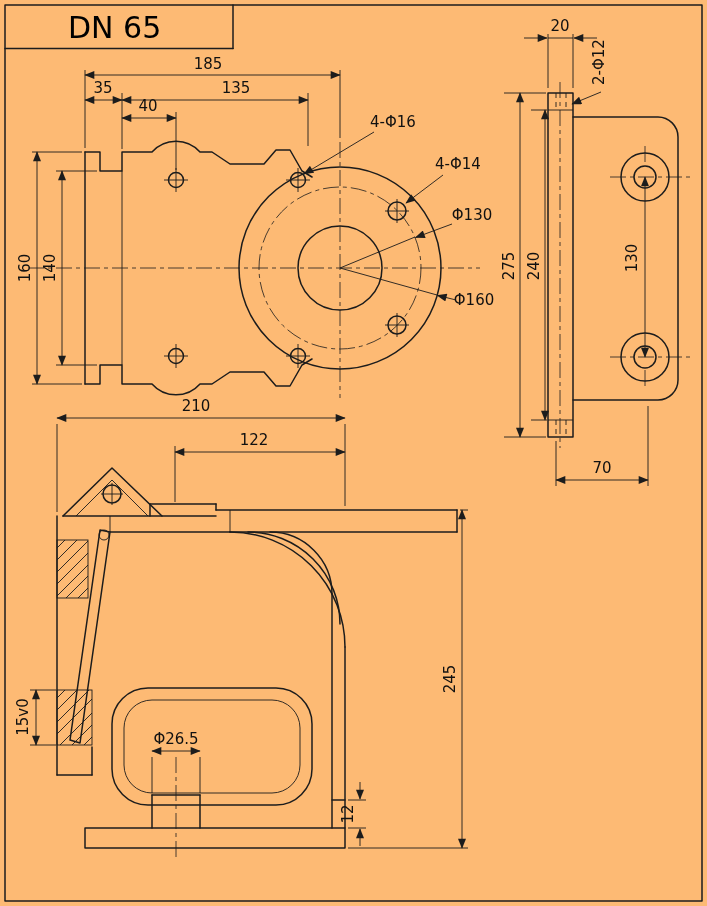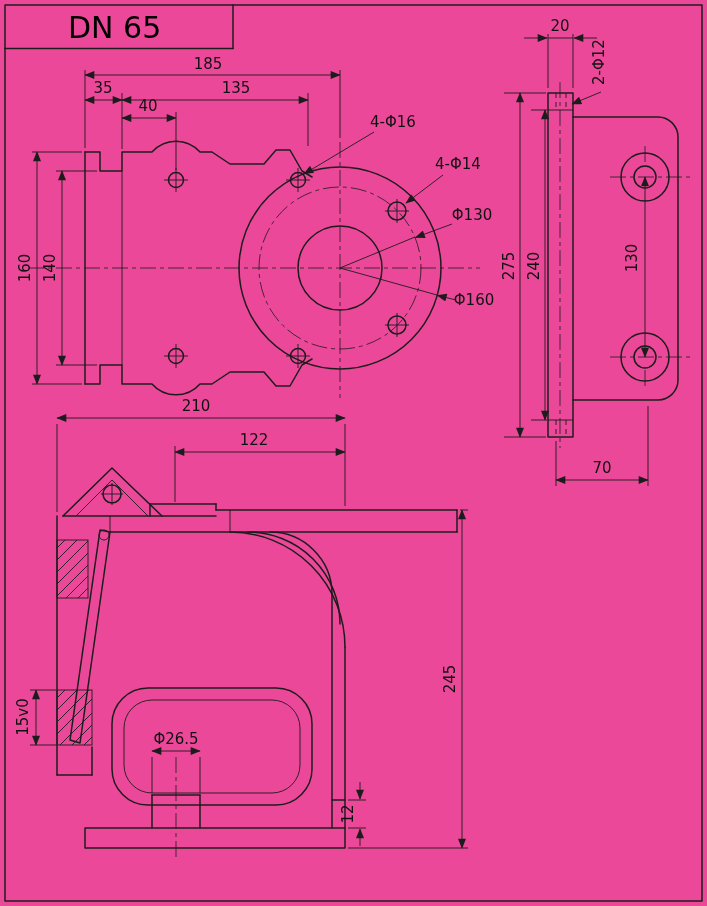--- a/index.html
+++ b/index.html
@@ -1,16 +1,16 @@
 <!DOCTYPE html>
 <html><head>
 <meta charset="utf-8">
 <style>
   html,body{margin:0;padding:0;background:#ffffff;}
-  .page{width:707px;height:906px;position:relative;background:#ec4899;}
+  .page{width:707px;height:906px;position:relative;background:#fdba74;}
   svg text{
     font-family:"DejaVu Sans","Liberation Sans",sans-serif;
     fill:#111;
   }
   .dt{font-size:15px;text-anchor:middle;}
   .title{font-size:30px;text-anchor:start;fill:#000;}
   .ln{stroke:#1c1c1c;stroke-width:1.5;fill:none;stroke-linejoin:round;stroke-linecap:round;}
   .tn{stroke:#1c1c1c;stroke-width:0.9;fill:none;}
   .dim{stroke:#1c1c1c;stroke-width:0.9;fill:none;}
   .cl{stroke:#1c1c1c;stroke-width:0.8;fill:none;stroke-dasharray:16 4 4 4;}

